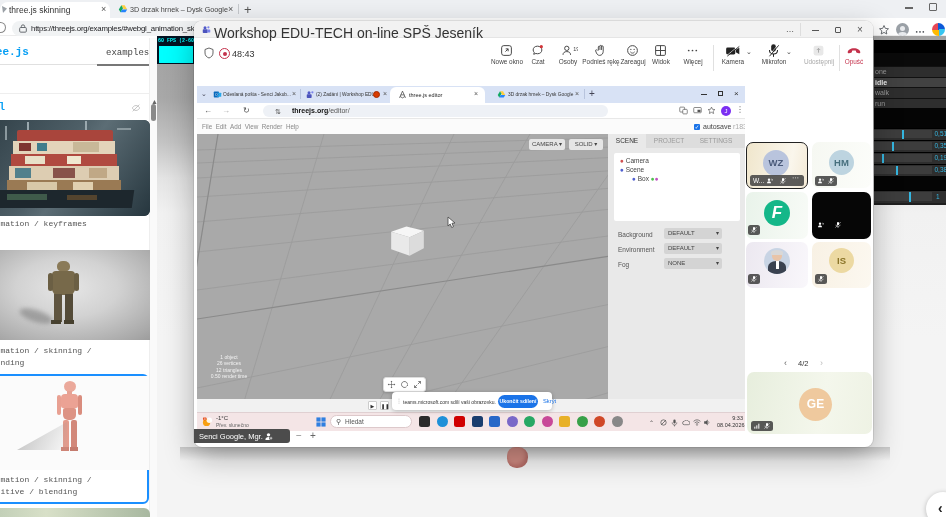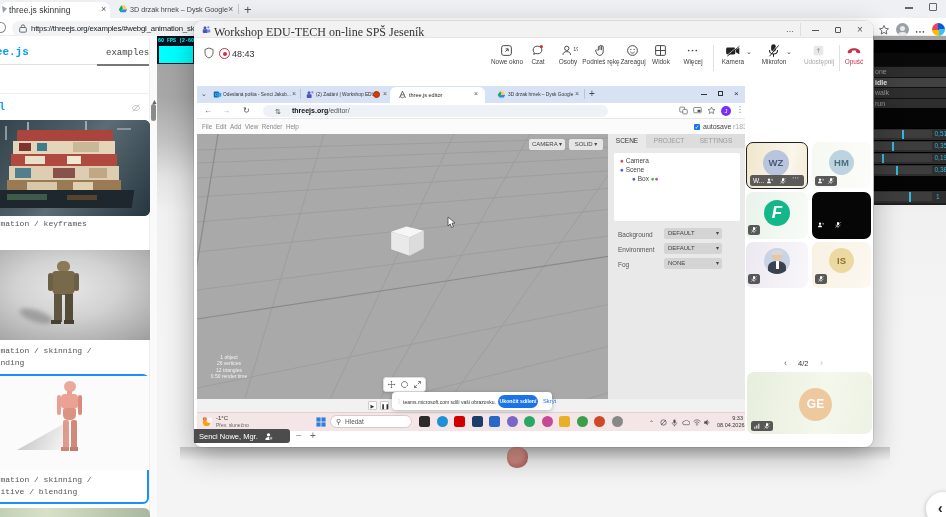--- a/index.html
+++ b/index.html
@@ -191,21 +191,21 @@
 
     <div class="abs" style="left:0;top:0;width:679px;height:17px;background:#f2f2f2;border-radius:8px 8px 0 0;border-bottom:1px solid #e5e5e5;"></div>
     <div class="abs" style="left:8px;top:4px;width:9px;height:9px;">
       <svg width="9" height="9" viewBox="0 0 24 24">
           <circle cx="17" cy="6" r="3" fill="#7b83eb"></circle>
           <circle cx="8" cy="7" r="4" fill="#5059c9"></circle>
           <rect x="2" y="11" width="13" height="10" rx="2" fill="#4b53bc"></rect>
           <rect x="14" y="12" width="8" height="8" rx="1.5" fill="#7b83eb"></rect>
         </svg>
     </div>
-    <div class="abs" style="left:20px;top:4px;font-size:12px;color:#333;font-family:Liberation Serif, serif;">Workshop EDU-TECH on-line SPŠ Jeseník</div>
+    <div class="abs" style="left:20px;top:4px;font-size:14px;color:#333;">Workshop EDU-TECH on-line SPŠ Jeseník</div>
     <div class="abs" style="left:592px;top:6px;font-size:8px;color:#555;letter-spacing:1px;">⋯</div>
     <div class="abs" style="left:606px;top:2px;width:1px;height:13px;background:#ddd;"></div>
     <div class="abs" style="left:618px;top:8.5px;width:7px;height:1.2px;background:#555;"></div>
     <div class="abs" style="left:641px;top:5.5px;width:6px;height:6px;border:1.1px solid #555;border-radius:1px;"></div>
     <div class="abs" style="left:663px;top:3px;font-size:10px;color:#555;">×</div>
 
     <div class="abs" style="left:10px;top:26px;width:10px;height:12px;">
       <svg width="10" height="12" viewBox="0 0 20 24">
           <path d="M10 2l8 3v7c0 5-3.5 8.5-8 10-4.5-1.5-8-5-8-10V5z" fill="none" stroke="#666" stroke-width="2"></path>
         </svg>
@@ -536,21 +536,21 @@
         </svg>
 
       <div class="abs" style="left:195px;top:306px;width:160px;height:18px;background:#fff;border-radius:4px;box-shadow:0 1px 4px rgba(0,0,0,.25);"></div>
       <div class="abs" style="left:199px;top:311px;font-size:6px;color:#999;">⋮</div>
       <div class="abs" style="left:206px;top:312.5px;font-size:5px;color:#333;">teams.microsoft.com sdílí vaši obrazovku.</div>
       <div class="abs" style="left:301px;top:308.5px;width:40px;height:13px;background:#1a73e8;border-radius:7px;color:#fff;font-size:5.2px;text-align:center;line-height:13px;font-weight:bold;">Ukončit sdílení</div>
       <div class="abs" style="left:346px;top:312px;font-size:5.8px;color:#1a73e8;">Skrýt</div>
     </div>
 
     <div class="abs" style="left:0;top:408px;width:96px;height:14px;background:#4c4c4c;border-radius:0 3px 3px 0;"></div>
-    <div class="abs" style="left:5px;top:411px;font-size:7.5px;color:#fff;">Senci Nowe, Mgr.</div>
+    <div class="abs" style="left:5px;top:411px;font-size:7.5px;color:#fff;">Senci Google, Mgr.</div>
     <svg class="abs" style="left:70px;top:410.5px;" width="9" height="9" viewBox="0 0 16 16">
         <circle cx="8" cy="5" r="3" fill="#fff"></circle>
         <path d="M2.5 14c0-3.2 2.4-5 5.5-5s5.5 1.8 5.5 5z" fill="#fff"></path>
         <circle cx="12.5" cy="11" r="3.4" fill="#4c4c4c"></circle>
         <path d="M12.5 8.6v4.8M10.1 11h4.8" stroke="#fff" stroke-width="1.1"></path>
       </svg>
     <div class="abs" style="left:102px;top:409px;font-size:10px;color:#888;">−</div>
     <div class="abs" style="left:116px;top:409px;font-size:10px;color:#666;">+</div>
 
     <div id="tiles">

